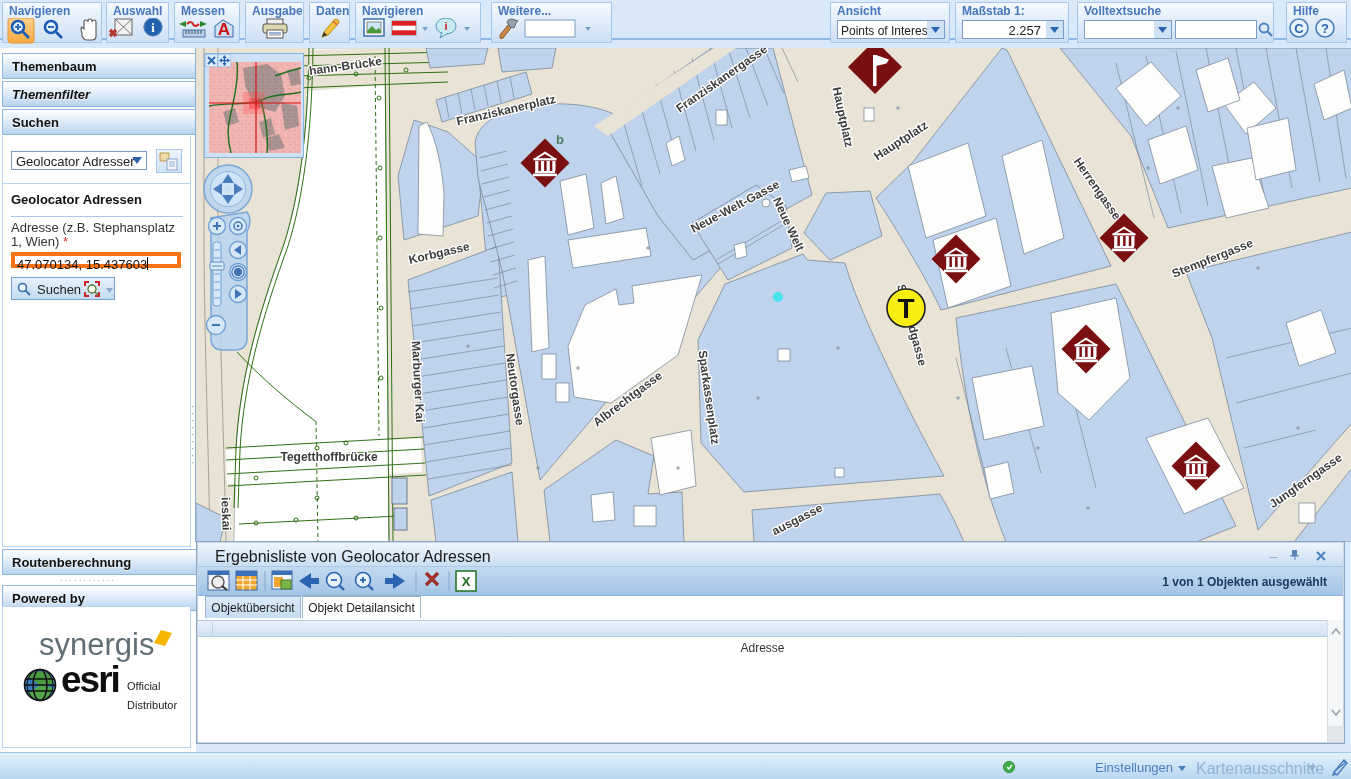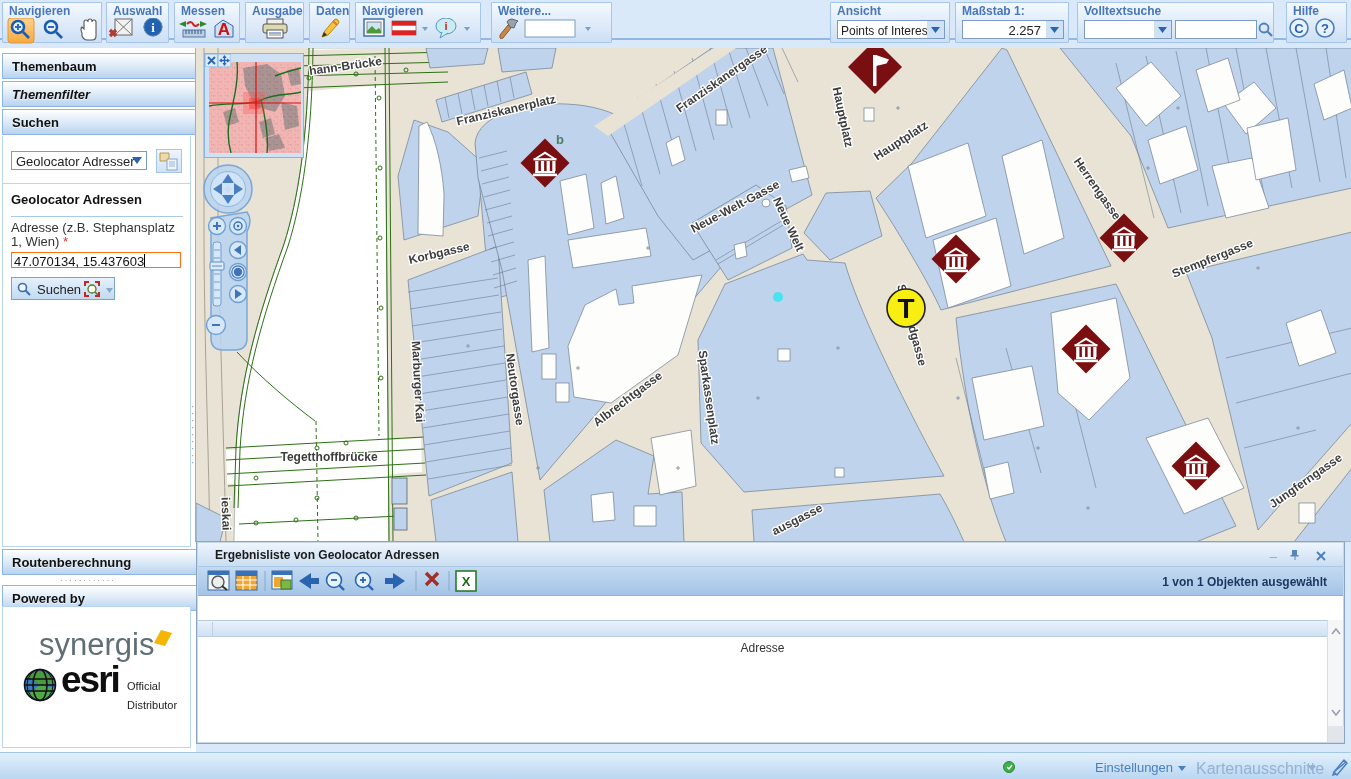--- a/index.html
+++ b/index.html
@@ -212,21 +212,21 @@
             <line x1="10" y1="10" x2="16" y2="10"></line>
             <line x1="10" y1="12" x2="16" y2="12"></line>
             <line x1="10" y1="14" x2="16" y2="14"></line>
           </g>
         </svg>
   </div>
   <div style="position:absolute;left:0px;top:47px;width:187px;border-top:1px solid #b9d5ef;"></div>
   <div style="position:absolute;left:8px;top:56px;font-size:13px;font-weight:bold;color:#111;">Geolocator Adressen</div>
   <div style="position:absolute;left:8px;top:80px;width:172px;border-top:1px solid #aac9e8;"></div>
   <div style="position:absolute;left:8px;top:85px;width:166px;font-size:13px;color:#333;line-height:14px;">Adresse (z.B. Stephansplatz 1, Wien) <span style="color:#e03030;">*</span></div>
-  <div style="position:absolute;left:8px;top:116px;width:170px;height:16px;background:#fff;border:1px solid #f97316;padding-left:12px;">
+  <div style="position:absolute;left:8px;top:116px;width:170px;height:16px;background:#fff;border:4px solid #f97316;padding-left:12px;">
     <span style="font-size:13px;color:#111;position:absolute;left:2px;top:1px;">47.070134, 15.437603</span>
     <span style="position:absolute;left:132px;top:1px;width:1px;height:13px;background:#000;"></span>
   </div>
   <div style="position:absolute;left:8px;top:141px;width:104px;height:23px;background:linear-gradient(#e6f1fb,#c2daf1);border:1px solid #7aa3cf;">
     <svg width="15" height="15" style="position:absolute;left:5px;top:4px">
           <circle cx="5.5" cy="5.5" r="4" fill="#eef5fb" stroke="#3a70b0" stroke-width="1.6"></circle>
           <line x1="8.5" y1="8.5" x2="13" y2="13" stroke="#3a70b0" stroke-width="2"></line>
         </svg>
     <span style="font-size:13px;color:#222;position:absolute;left:25px;top:4px;">Suchen</span>
     <svg width="17" height="17" style="position:absolute;left:72px;top:3px">
@@ -586,21 +586,21 @@
           <rect x="1" y="2" width="2" height="1.6" fill="#d98e8c"></rect>
           <rect x="4" y="5" width="1.6" height="1.4" fill="#b8706e"></rect>
           <rect x="5" y="1" width="1.4" height="1.2" fill="#e8a4a2"></rect>
           <rect x="2" y="5" width="1.2" height="1.2" fill="#c87a78"></rect>
         </pattern>
       </defs>
     </svg>
 </div>
 <div id="bpanel">
   <div style="position:absolute;left:1px;top:1px;right:1px;height:24px;background:linear-gradient(#eef5fd,#cadef2);border-bottom:1px solid #aac8e8;">
-    <span style="position:absolute;left:17px;top:5px;font-size:12px;font-weight:bold;color:#1a1a1a;">Ergebnisliste von Geolocator Adressen</span>
+    <span style="position:absolute;left:17px;top:5px;font-size:16px;font-weight:normal;color:#1a1a1a;">Ergebnisliste von Geolocator Adressen</span>
     <span style="position:absolute;right:66px;top:1px;color:#4a7ebf;font-weight:bold;font-size:13px;">_</span>
     <svg width="11" height="12" style="position:absolute;right:42px;top:6px" viewBox="0 0 11 12">
         <path d="M2 1 L7 1 L7 6 L8.5 6 L8.5 7.5 L5.5 7.5 L5.5 11 L4.5 11 L4.5 7.5 L0.5 7.5 L0.5 6 L2 6 Z" fill="#5b84b8"></path>
       </svg>
     <svg width="10" height="10" style="position:absolute;right:17px;top:8px">
         <path d="M1,1 L9,9 M9,1 L1,9" stroke="#4a7ebf" stroke-width="1.8"></path>
       </svg>
   </div>
   <div id="btb" style="position:absolute;left:1px;top:25px;right:1px;height:29px;background:linear-gradient(#c4daf1,#a3c4e6);border-bottom:1px solid #8fb2d8;">
     <svg width="1146" height="29">
@@ -644,20 +644,24 @@
         </g>
       <line x1="218" y1="4" x2="218" y2="24" stroke="#8aa8c8"></line>
       <path d="M228,6 L240,18 M240,6 L228,18" stroke="#a03028" stroke-width="3.4"></path>
       <line x1="251" y1="4" x2="251" y2="24" stroke="#8aa8c8"></line>
       <g transform="translate(258,4)">
           <rect x="0" y="0" width="20" height="20" fill="#fff" stroke="#2a7a2a" stroke-width="1.6"></rect>
           <text x="10" y="15" text-anchor="middle" font-size="13" font-weight="bold" fill="#1a6a1a">X</text>
         </g>
     </svg>
     <span style="position:absolute;right:16px;top:8px;font-size:12px;font-weight:bold;color:#1a365e;">1 von 1 Objekten ausgewählt</span>
+  </div>
+  <div style="position:absolute;left:1px;top:54px;right:1px;height:22px;background:#fff;">
+    <span style="position:absolute;left:7px;top:0;width:96px;height:22px;background:linear-gradient(#dcebfa,#c6dcf2);border:1px solid #9ab4ce;border-bottom:none;font-size:12px;color:#222;text-align:center;padding-top:4px;">Objektübersicht</span>
+    <span style="position:absolute;left:104px;top:0;width:119px;height:22px;background:#fff;border:1px solid #9ab4ce;border-bottom:none;font-size:12px;color:#222;text-align:center;padding-top:4px;">Objekt Detailansicht</span>
   </div>
   <div style="position:absolute;left:1px;top:76px;right:1px;bottom:1px;background:#fff;">
     <div style="position:absolute;left:0;top:2px;right:16px;height:17px;background:linear-gradient(#e9f1fb,#d0e1f4);border-top:1px solid #b8cce0;border-bottom:1px solid #b8cce0;">
       <span style="position:absolute;left:14px;top:1px;height:15px;border-left:1px solid #c0d0e0;"></span>
       <span style="display:block;text-align:center;font-size:12px;color:#333;padding-top:20px;">Adresse</span>
     </div>
     <div style="position:absolute;right:0;top:2px;width:16px;bottom:0;background:#f4f6f8;border-left:1px solid #d8dde2;">
       <svg width="10" height="7" style="position:absolute;left:3px;top:8px">
           <path d="M1,6 L5,1 L9,6" stroke="#98a2ac" stroke-width="1.6" fill="none"></path>
         </svg>

